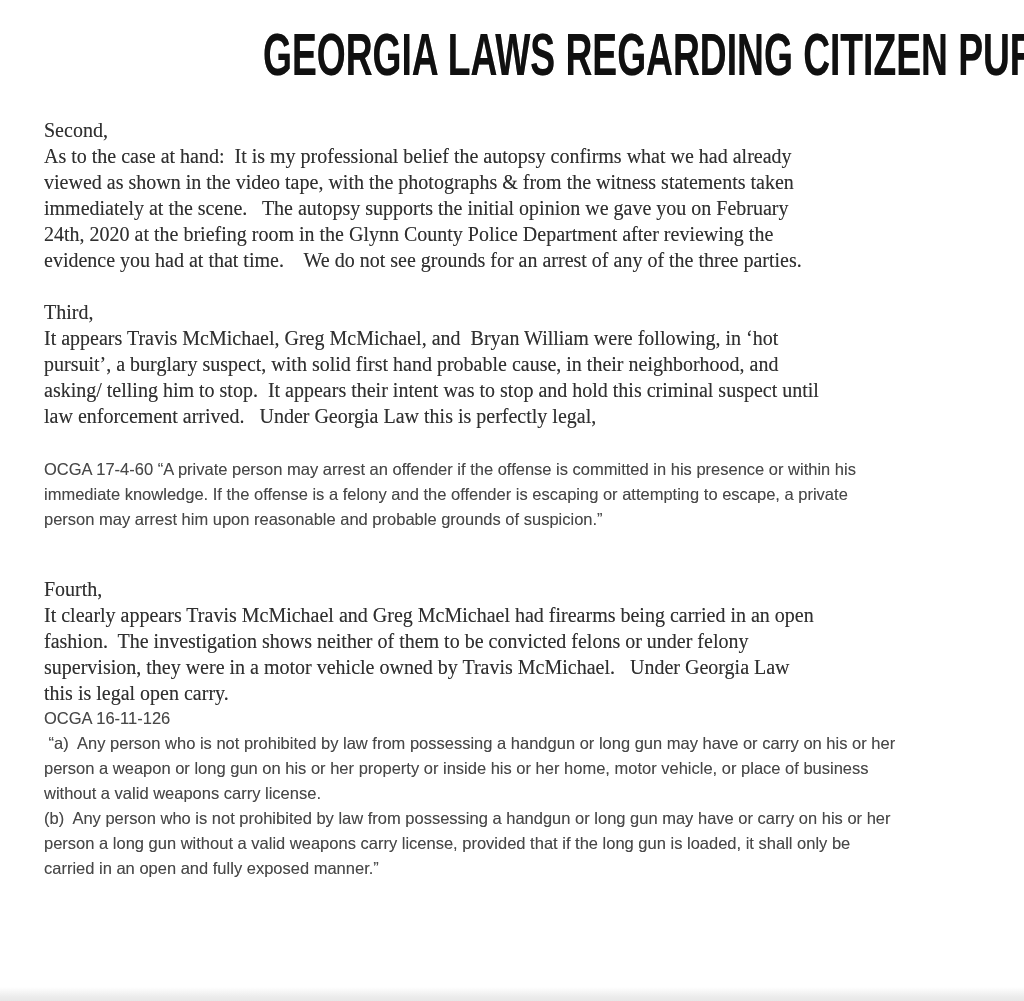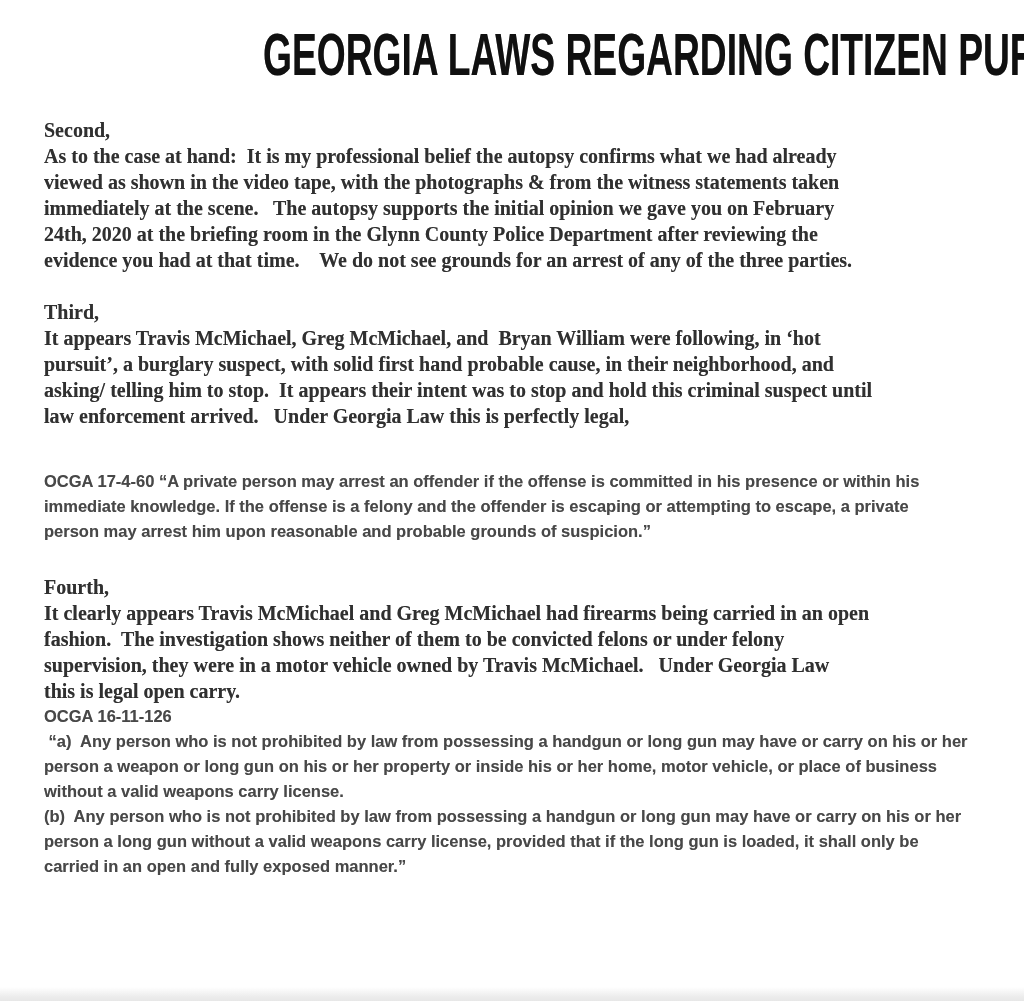--- a/index.html
+++ b/index.html
@@ -35,40 +35,39 @@
     display: inline-block;
     white-space: pre;
     transform: scaleX(0.62);
     transform-origin: 50% 50%;
   }
   
   .para {
     margin: 0 0 0 44px;
     padding: 0;
     white-space: pre;
-    font-weight: bold;
   }
   .serif {
     font-family: "Liberation Serif", serif;
     font-size: 20px;
     line-height: 26px;
     color: #303030;
     text-shadow: 0 0 0.6px rgba(50,50,50,0.45);
   }
   .sans {
     font-family: "Liberation Sans", sans-serif;
     font-size: 16.5px;
     line-height: 25px;
     color: #484848;
     text-shadow: 0 0 0.6px rgba(70,70,70,0.4);
   }
   .para-second  { margin-top: 30px; }
   .para-third   { margin-top: 26px; }
-  .statute-a    { margin-top: 40px; }
-  .para-fourth  { margin-top: 30px; }
+  .statute-a    { margin-top: 28px; }
+  .para-fourth  { margin-top: 44px; }
   .statute-b    { }
   
   .bottom-strip {
     position: absolute;
     left: 0;
     right: 0;
     bottom: 0;
     height: 14px;
     background: linear-gradient(180deg, #ffffff 0%, #ececec 70%, #e7e7e7 100%);
   }

